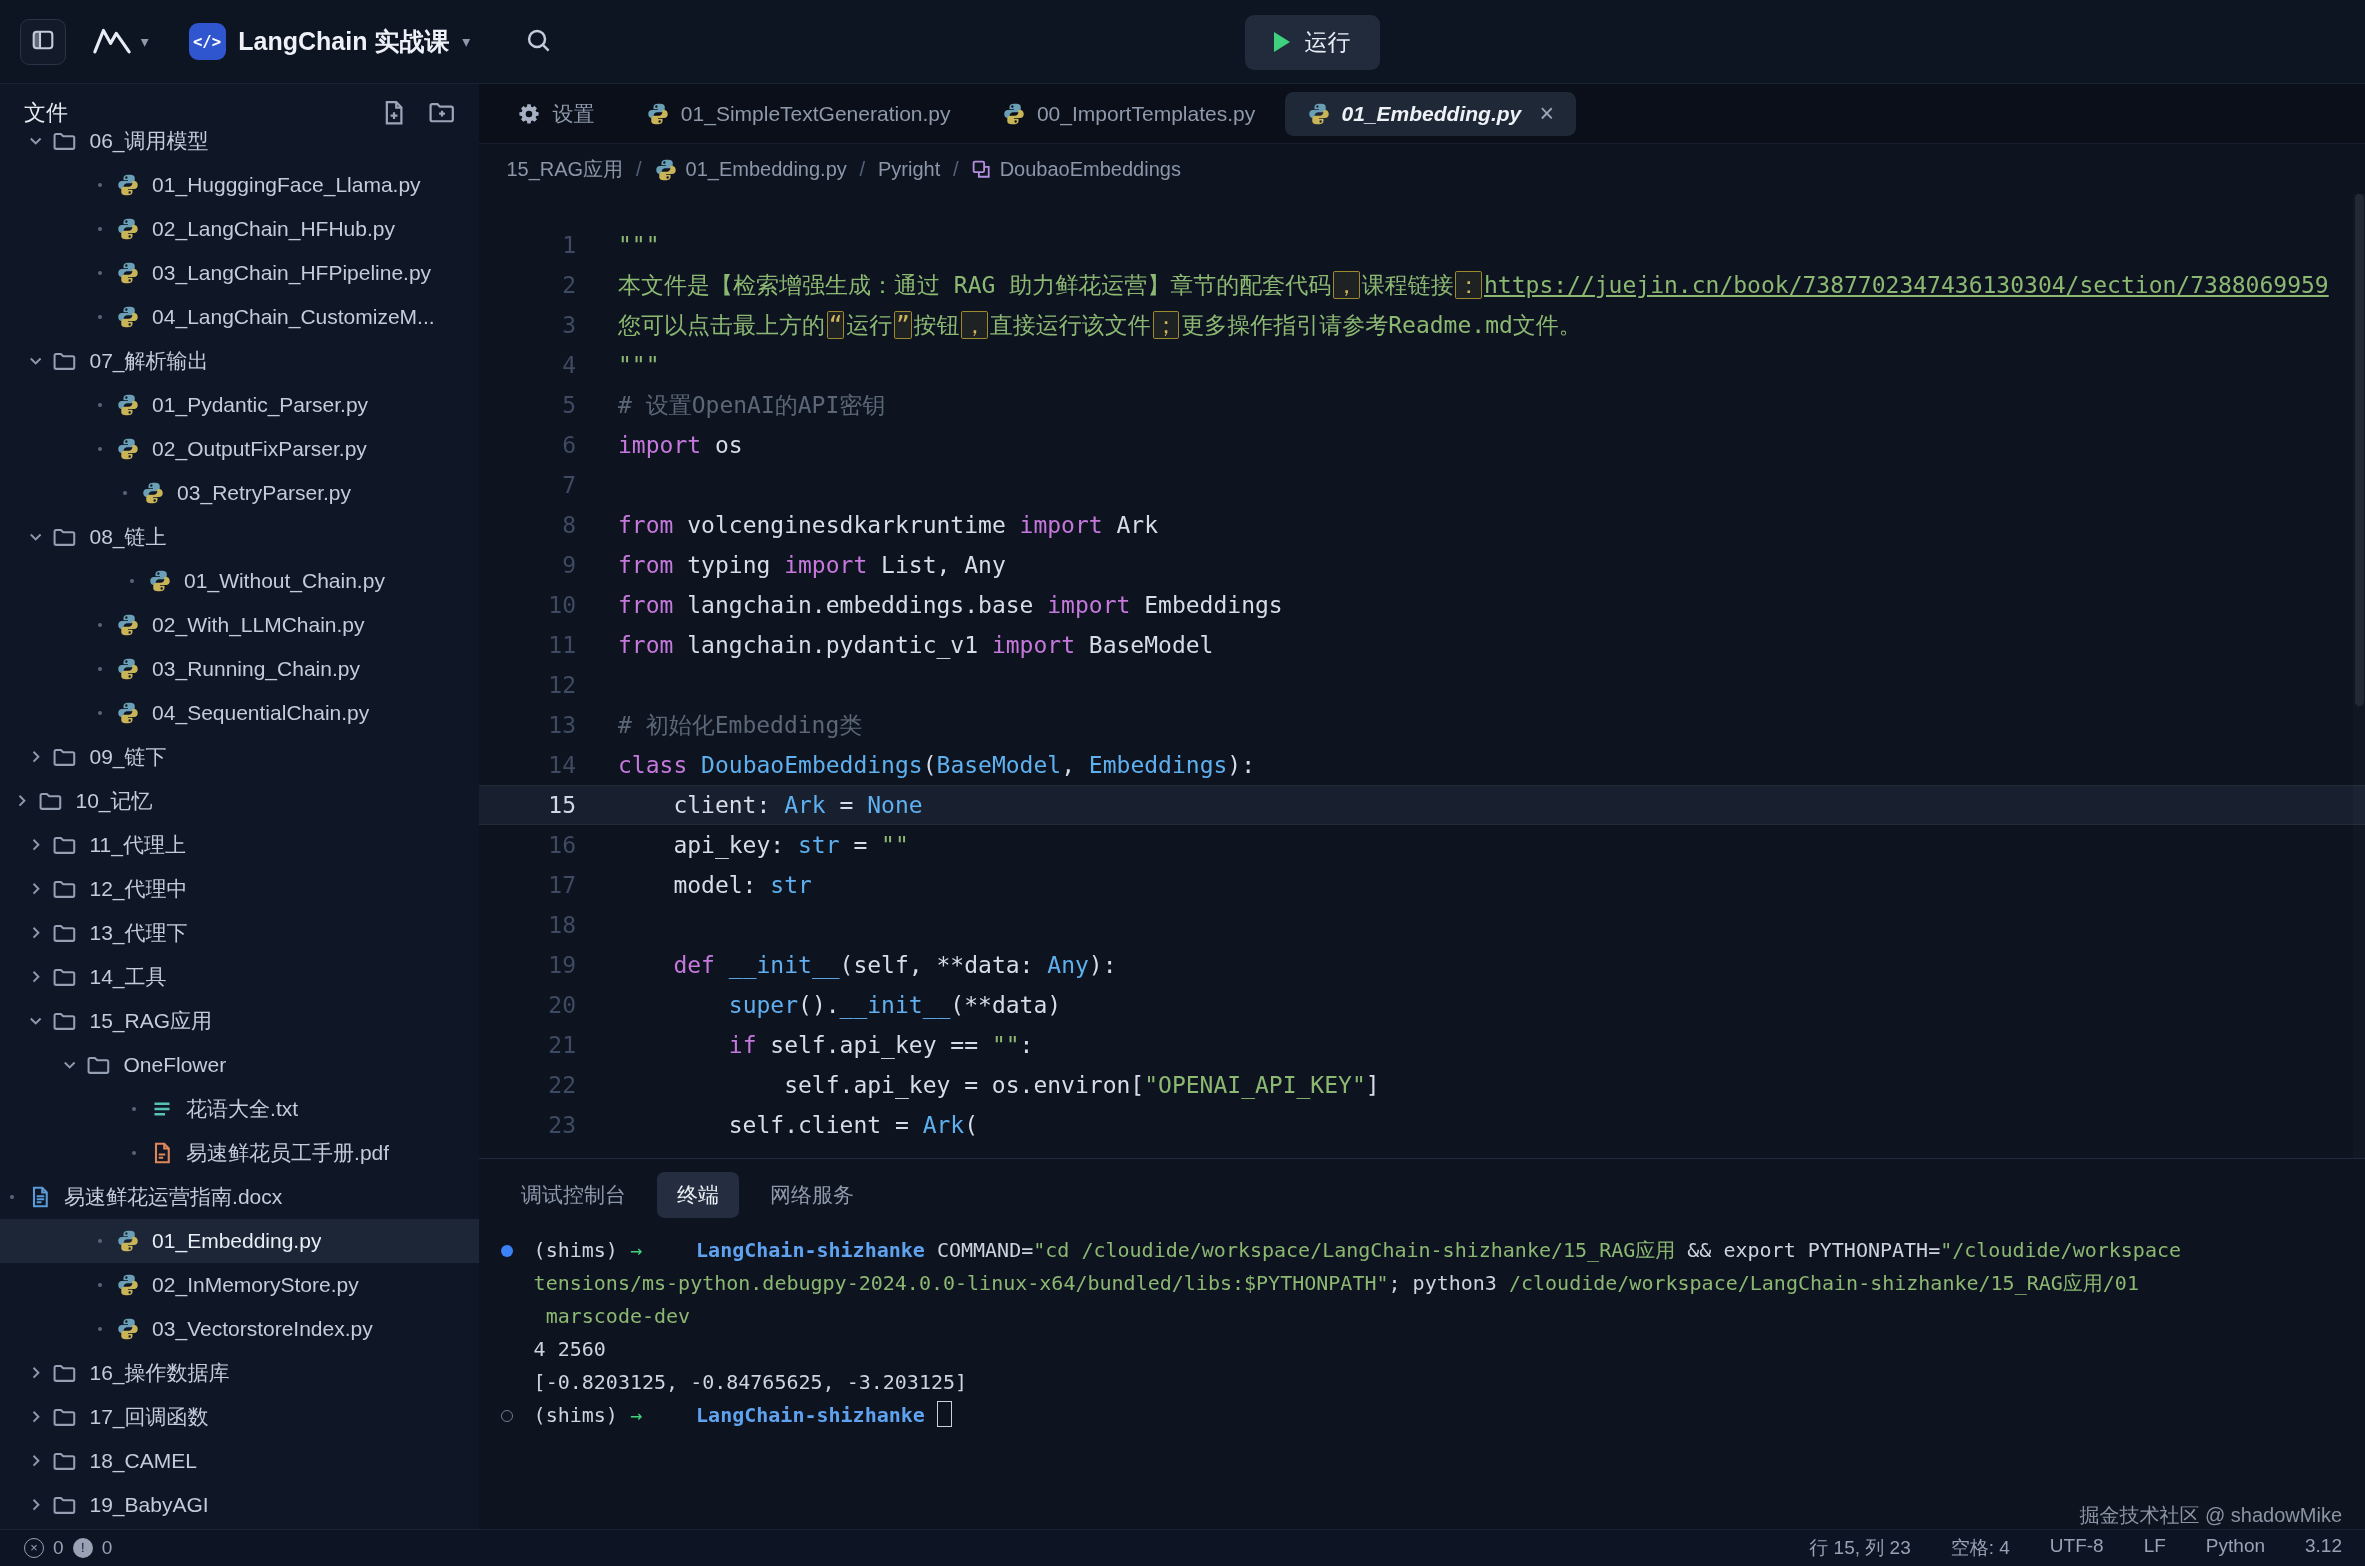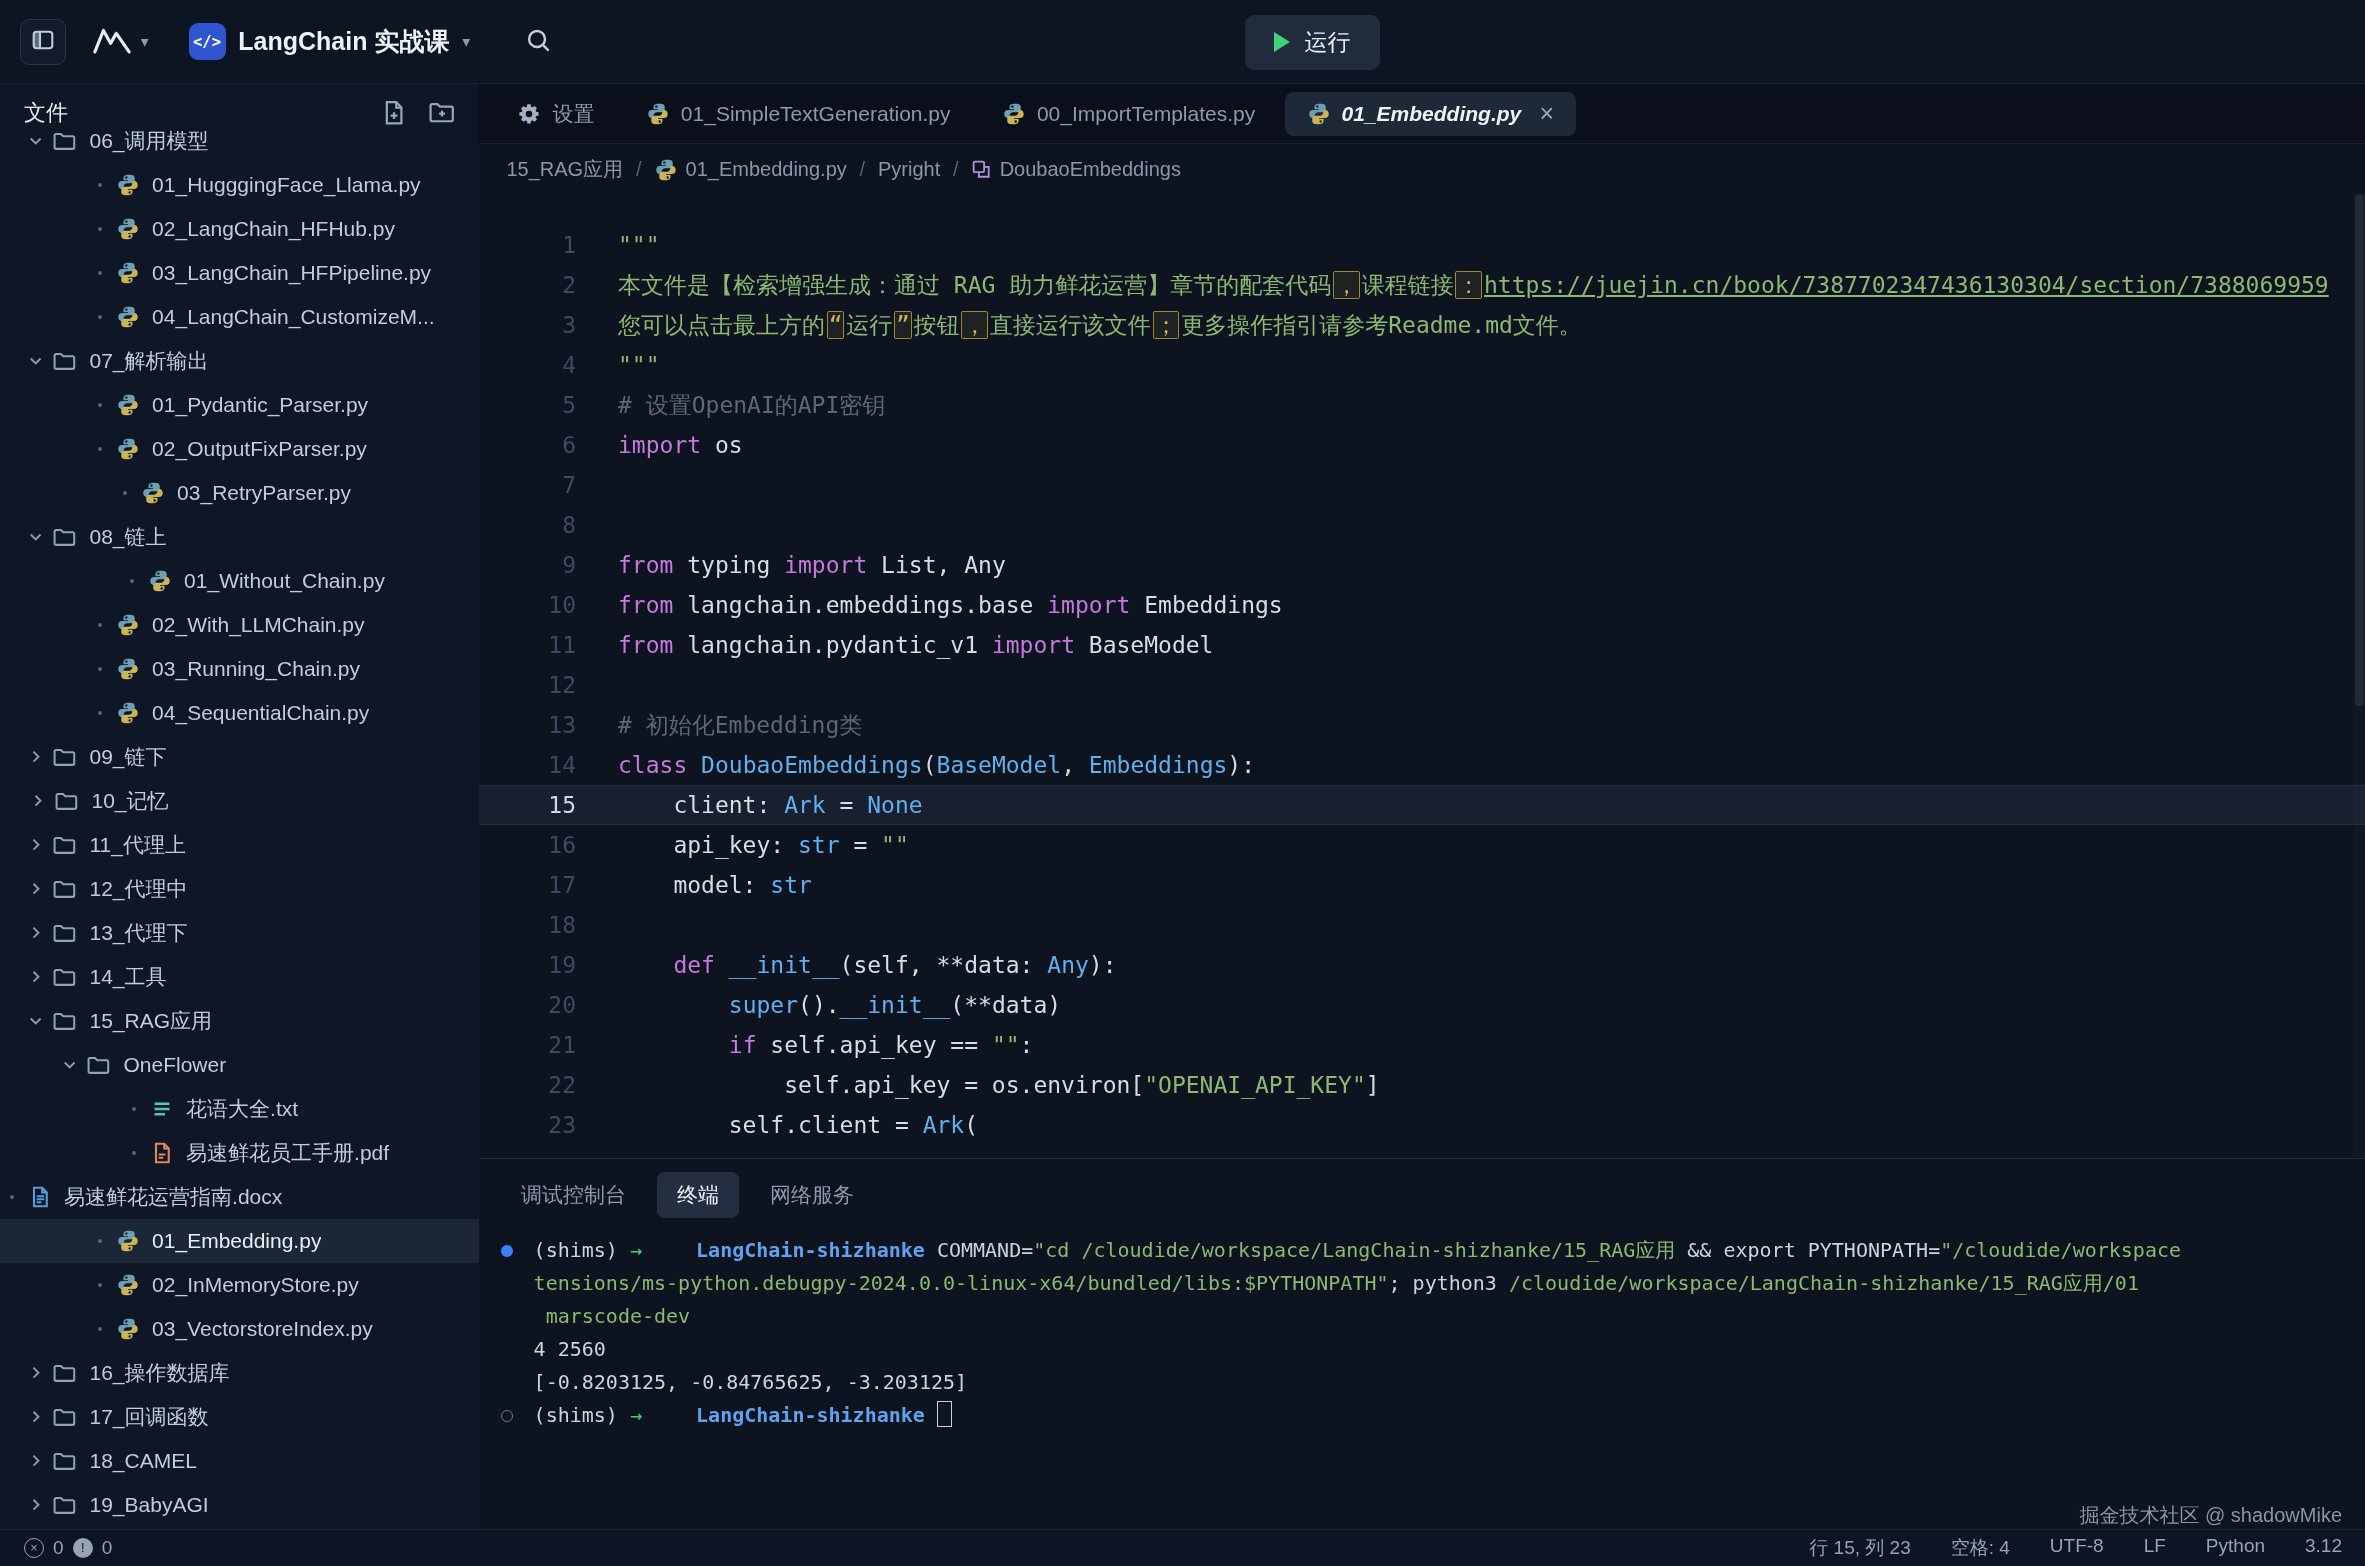--- a/index.html
+++ b/index.html
@@ -309,21 +309,21 @@
               <path d="M6 3.5L10.5 8 6 12.5"></path>
             </svg>
           </span>
           <span class="ficon">
             <svg width="25.6" height="22" viewBox="0 0 16 14" fill="none" stroke="#95a0b4" stroke-width="1.3">
               <path d="M1.5 3.5c0-.6.4-1 1-1h3L7 4h6c.6 0 1 .4 1 1v6c0 .6-.4 1-1 1H2.5c-.6 0-1-.4-1-1z"></path>
             </svg>
           </span>
           <span class="tlabel">09_链下</span>
         </div>
-        <div class="trow" style="padding-left: 24px;">
+        <div class="trow" style="padding-left: 8px;">
           <span class="chev">
             <svg width="17.4" height="17.4" viewBox="0 0 16 16" fill="none" stroke="#8e99ab" stroke-width="1.8">
               <path d="M6 3.5L10.5 8 6 12.5"></path>
             </svg>
           </span>
           <span class="ficon">
             <svg width="25.6" height="22" viewBox="0 0 16 14" fill="none" stroke="#95a0b4" stroke-width="1.3">
               <path d="M1.5 3.5c0-.6.4-1 1-1h3L7 4h6c.6 0 1 .4 1 1v6c0 .6-.4 1-1 1H2.5c-.6 0-1-.4-1-1z"></path>
             </svg>
           </span>
@@ -615,20 +615,21 @@
         <div class="cline">
           <span class="ln">6</span>
           <span class="lc"><span class="tok-k">import</span><span class="tok-p"> os</span></span>
         </div>
         <div class="cline">
           <span class="ln">7</span>
           <span class="lc"></span>
         </div>
         <div class="cline">
           <span class="ln">8</span>
+          <span class="lc"><span class="tok-k">from</span><span class="tok-p"> volcenginesdkarkruntime </span><span class="tok-k">import</span><span class="tok-p"> Ark</span></span>
         </div>
         <div class="cline">
           <span class="ln">9</span>
           <span class="lc"><span class="tok-k">from</span><span class="tok-p"> typing </span><span class="tok-k">import</span><span class="tok-p"> List, Any</span></span>
         </div>
         <div class="cline">
           <span class="ln">10</span>
           <span class="lc"><span class="tok-k">from</span><span class="tok-p"> langchain.embeddings.base </span><span class="tok-k">import</span><span class="tok-p"> Embeddings</span></span>
         </div>
         <div class="cline">

